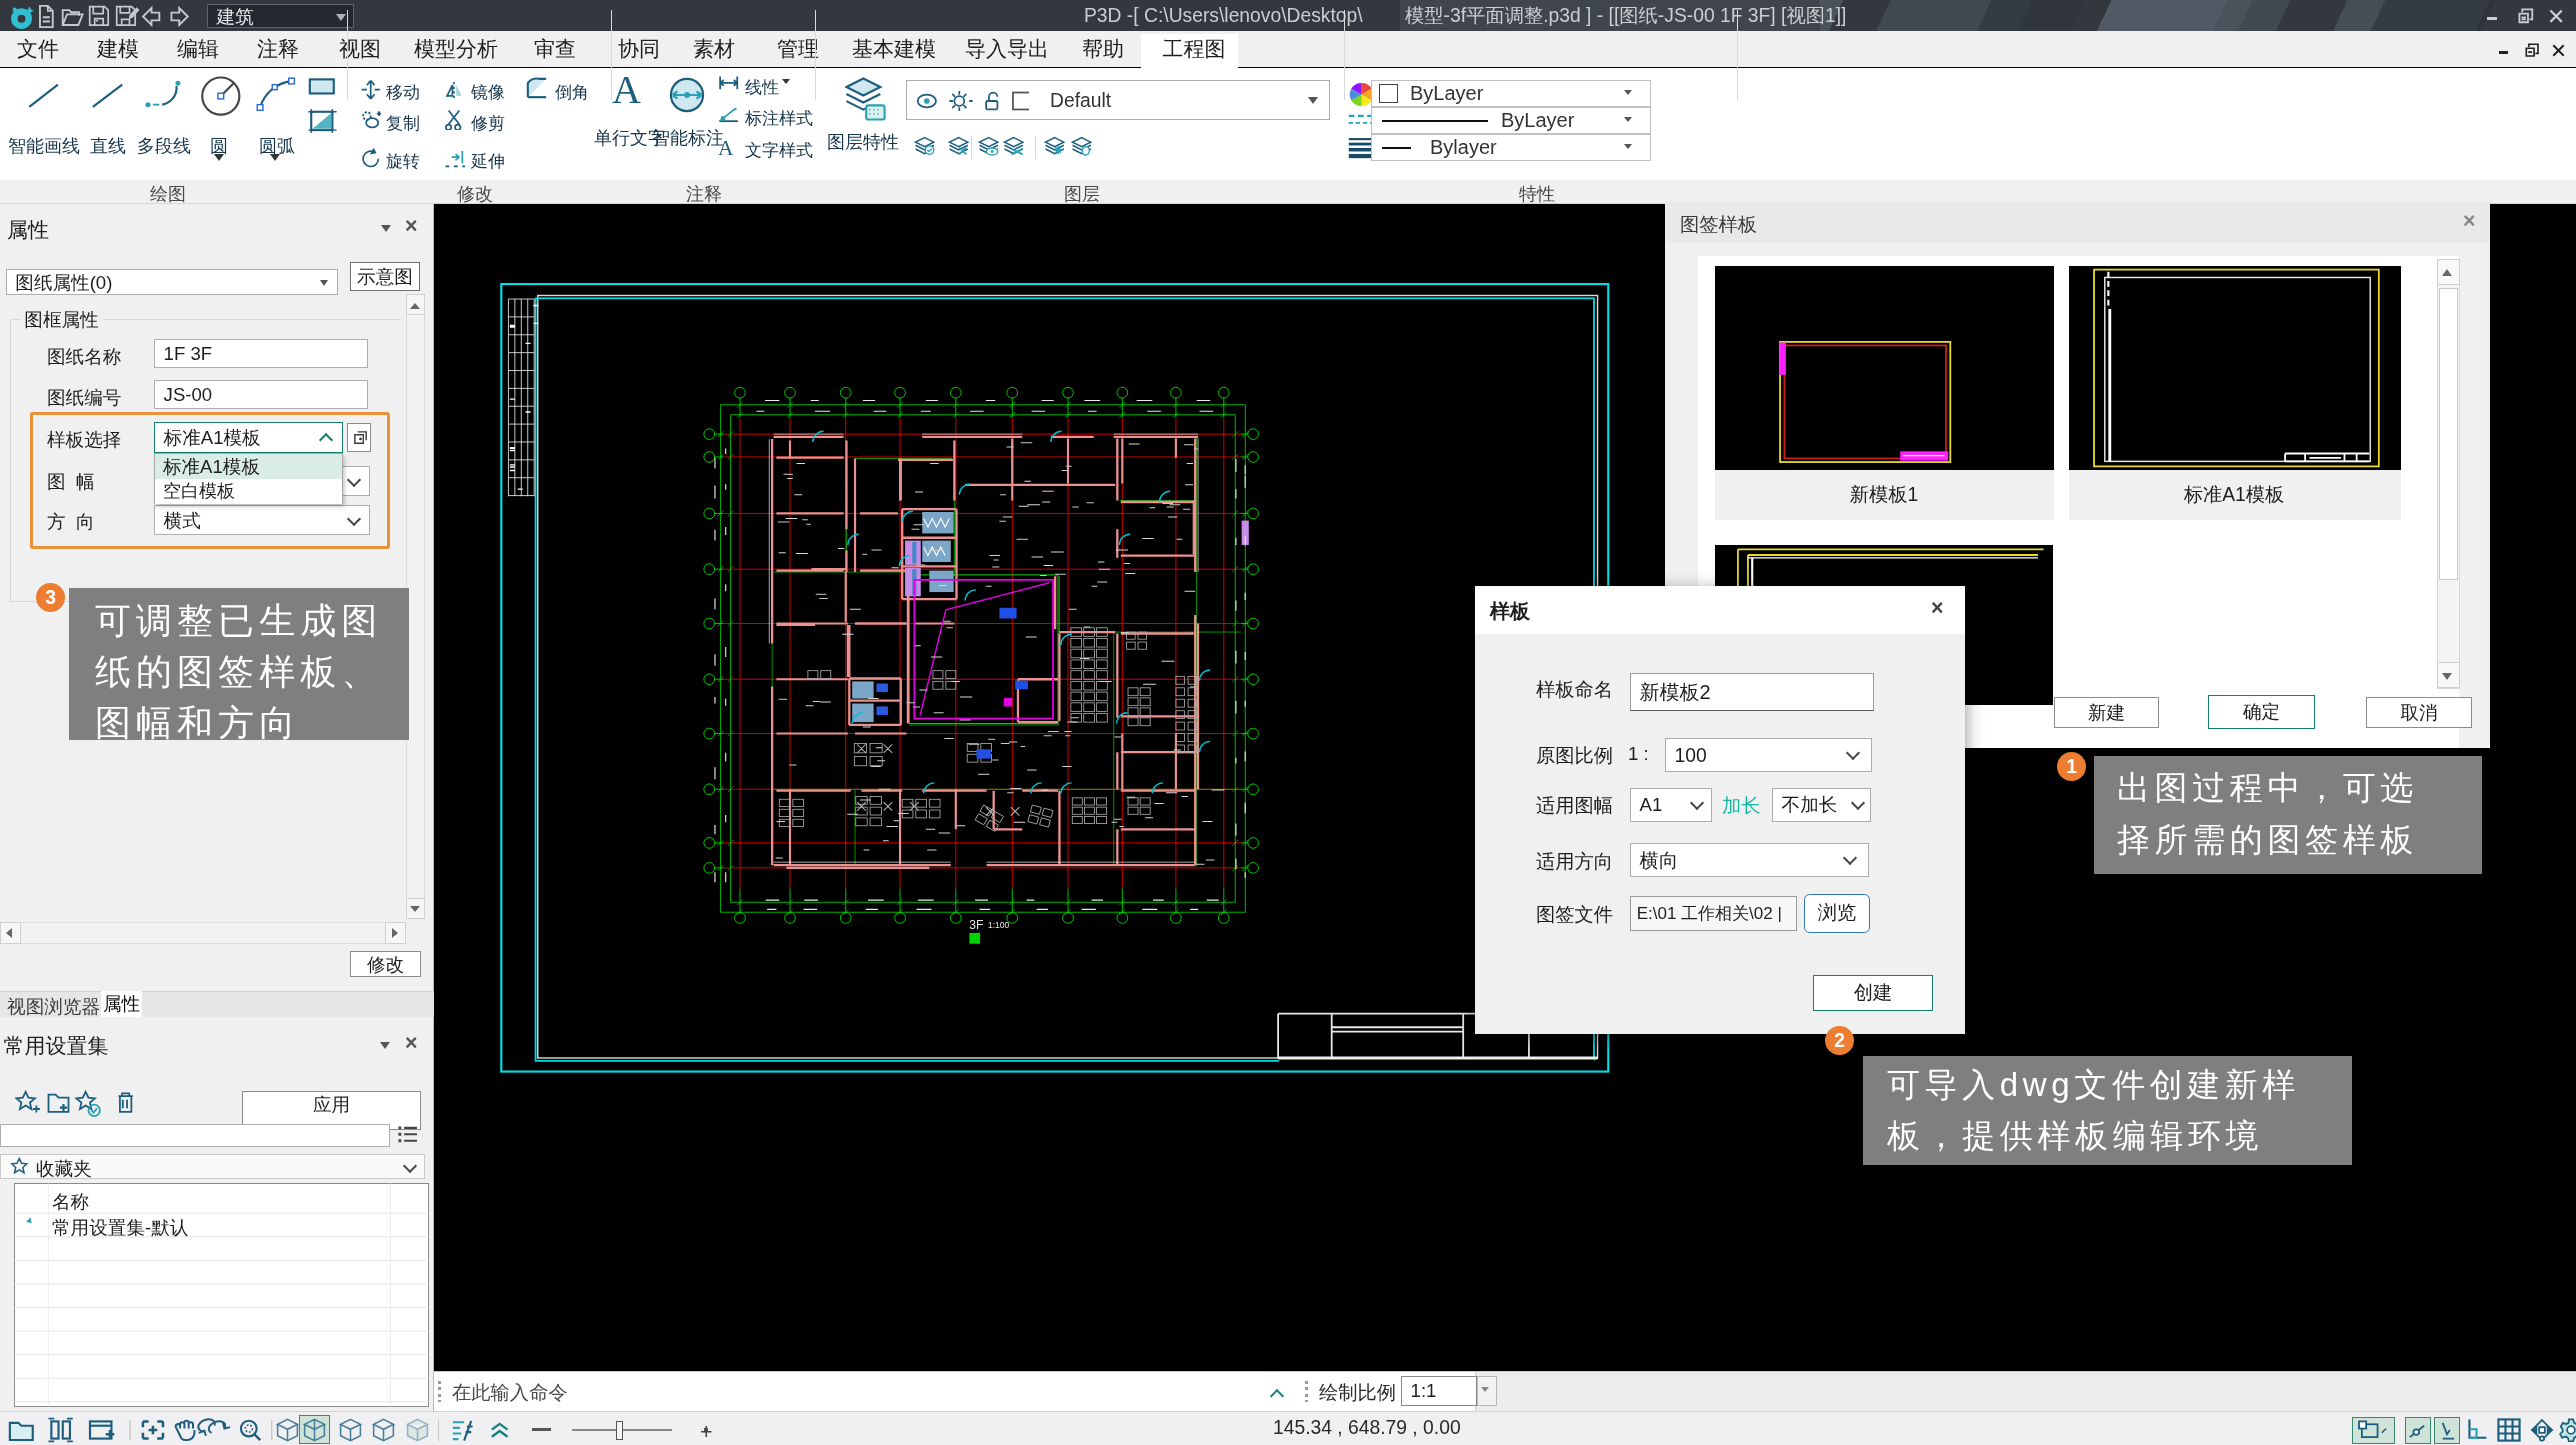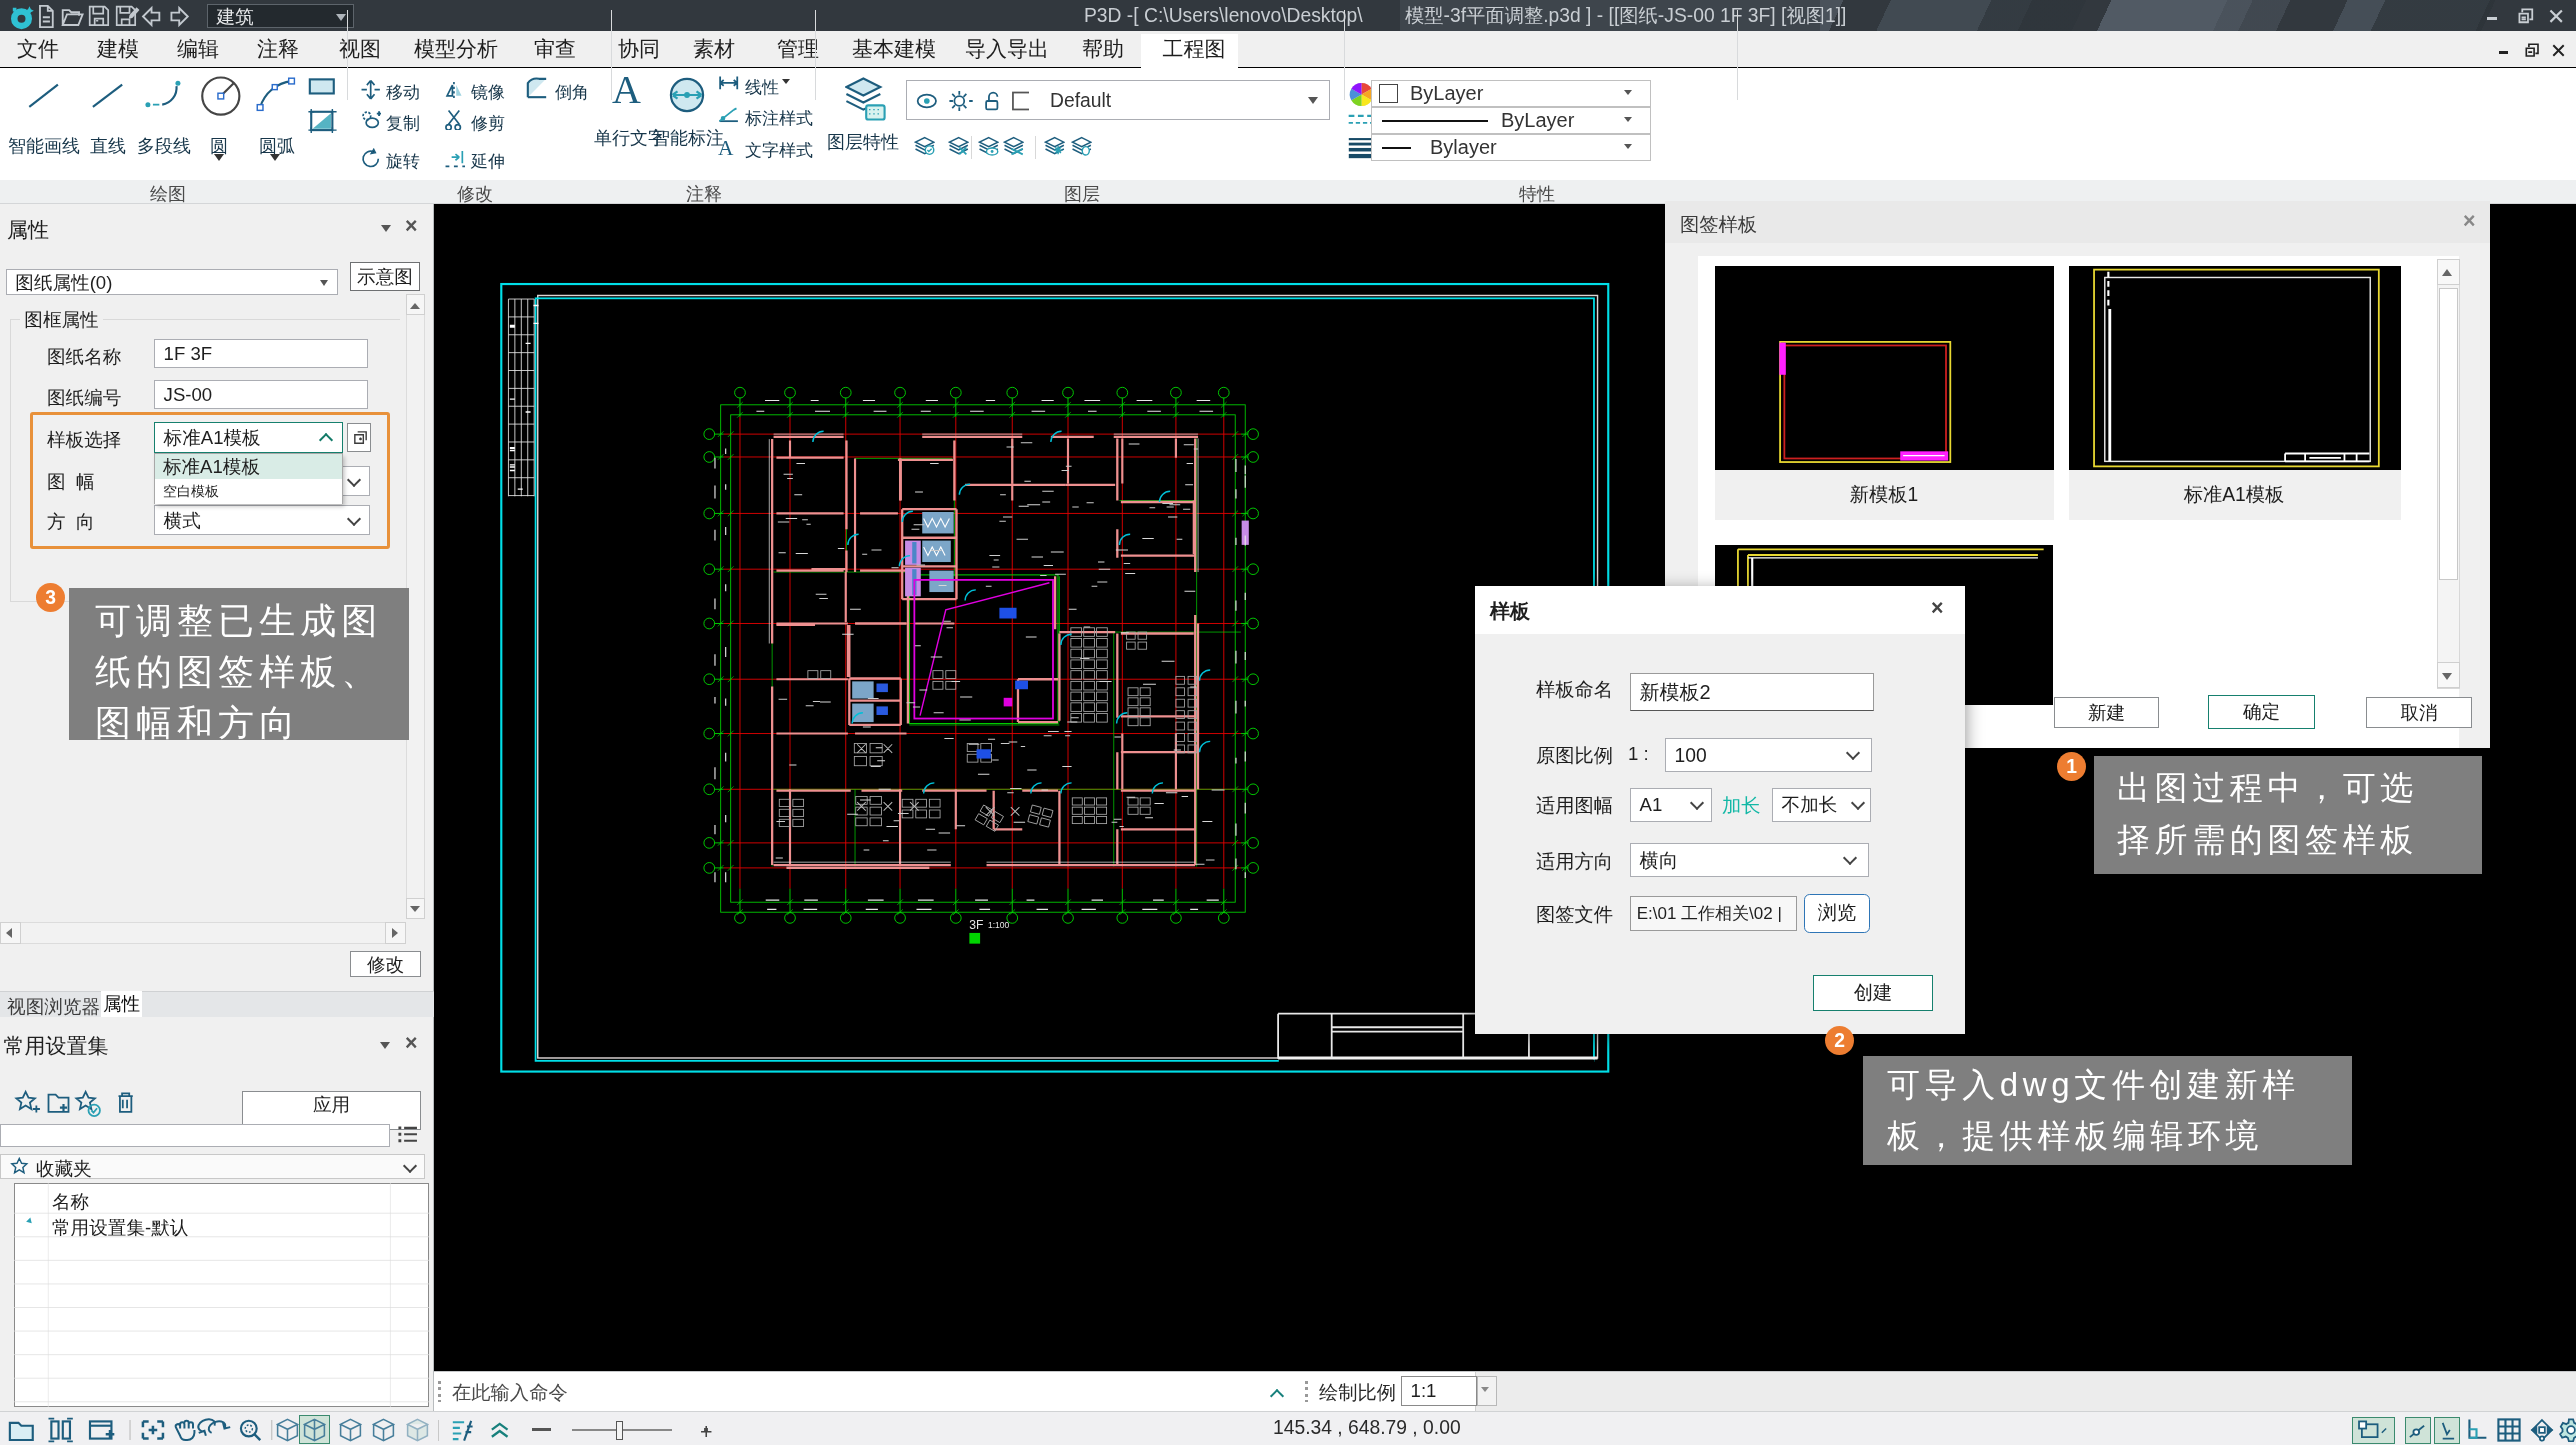--- a/index.html
+++ b/index.html
@@ -575,21 +575,21 @@
     <div class="combo" style="left:154px;top:422px;width:189px;height:31px;border:1.4px solid #16806e;">
       <div class="ct" style="line-height:29px;">标准A1模板</div>
       <div class="chevu" style="right:11.4px;top:12px;"></div>
     </div>
     <div class="btn" style="left:347px;top:423px;width:24px;height:29px;"></div>
     <svg class="abs" style="left:352px;top:429px;" width="17" height="17" viewBox="0 0 24 24" fill="none" stroke="#3c3c3c" stroke-width="2">
       <path d="M8 4 h12 v12 M4 8 h12 v12 h-12 z M10 14 h4 M12 12 v4"></path>
     </svg>
     <div class="abs" style="left:154px;top:453px;width:189px;height:51px;background:#fff;border:0.7px solid #a8a8a8;box-shadow:2.1px 2.9px 4.3px rgba(0,0,0,.25);z-index:5;"></div>
     <div class="abs" style="left:155px;top:454px;width:187px;height:25px;background:#d9ece6;z-index:6;font-size:18.6px;color:#1e1e1e;line-height:25px;padding-left:7.9px;">标准A1模板</div>
-    <div class="abs" style="left:155px;top:479px;width:187px;height:25px;background:#fff;z-index:6;font-size:14px;color:#1e1e1e;line-height:25px;padding-left:7.9px;">空白模板</div>
+    <div class="abs" style="left:155px;top:479px;width:187px;height:25px;background:#fff;z-index:6;font-size:18px;color:#1e1e1e;line-height:25px;padding-left:7.9px;">空白模板</div>
     <div class="abs" style="left:30px;top:412px;width:360px;height:137px;border:3.6px solid #e8913a;border-radius:2.9px;z-index:7;"></div>
     <div class="numc" style="left:36px;top:583px;z-index:8;">3</div>
     <div class="callout" style="left:69px;top:588px;width:340px;height:152px;z-index:7;">
       <div class="tblk" style="position:absolute;left:26px;top:7.1px;font-size:36px;">可调整已生成图<br>纸的图签样板、<br>图幅和方向</div>
     </div>
     <div class="abs" style="left:0px;top:922px;width:406px;height:22px;background:#f2f2f2;border:0.7px solid #dcdcdc;"></div>
     <div class="abs" style="left:0px;top:922px;width:21px;height:22px;background:#f6f6f6;border:0.7px solid #d0d0d0;"></div>
     <div class="abs" style="left:5.7px;top:928px;width:0;height:0;border-top:5.7px solid transparent;border-bottom:5.7px solid transparent;border-right:6.4px solid #666;"></div>
     <div class="abs" style="left:385px;top:922px;width:21px;height:22px;background:#f6f6f6;border:0.7px solid #d0d0d0;"></div>
     <div class="abs" style="left:392px;top:928px;width:0;height:0;border-top:5.7px solid transparent;border-bottom:5.7px solid transparent;border-left:6.4px solid #666;"></div>

